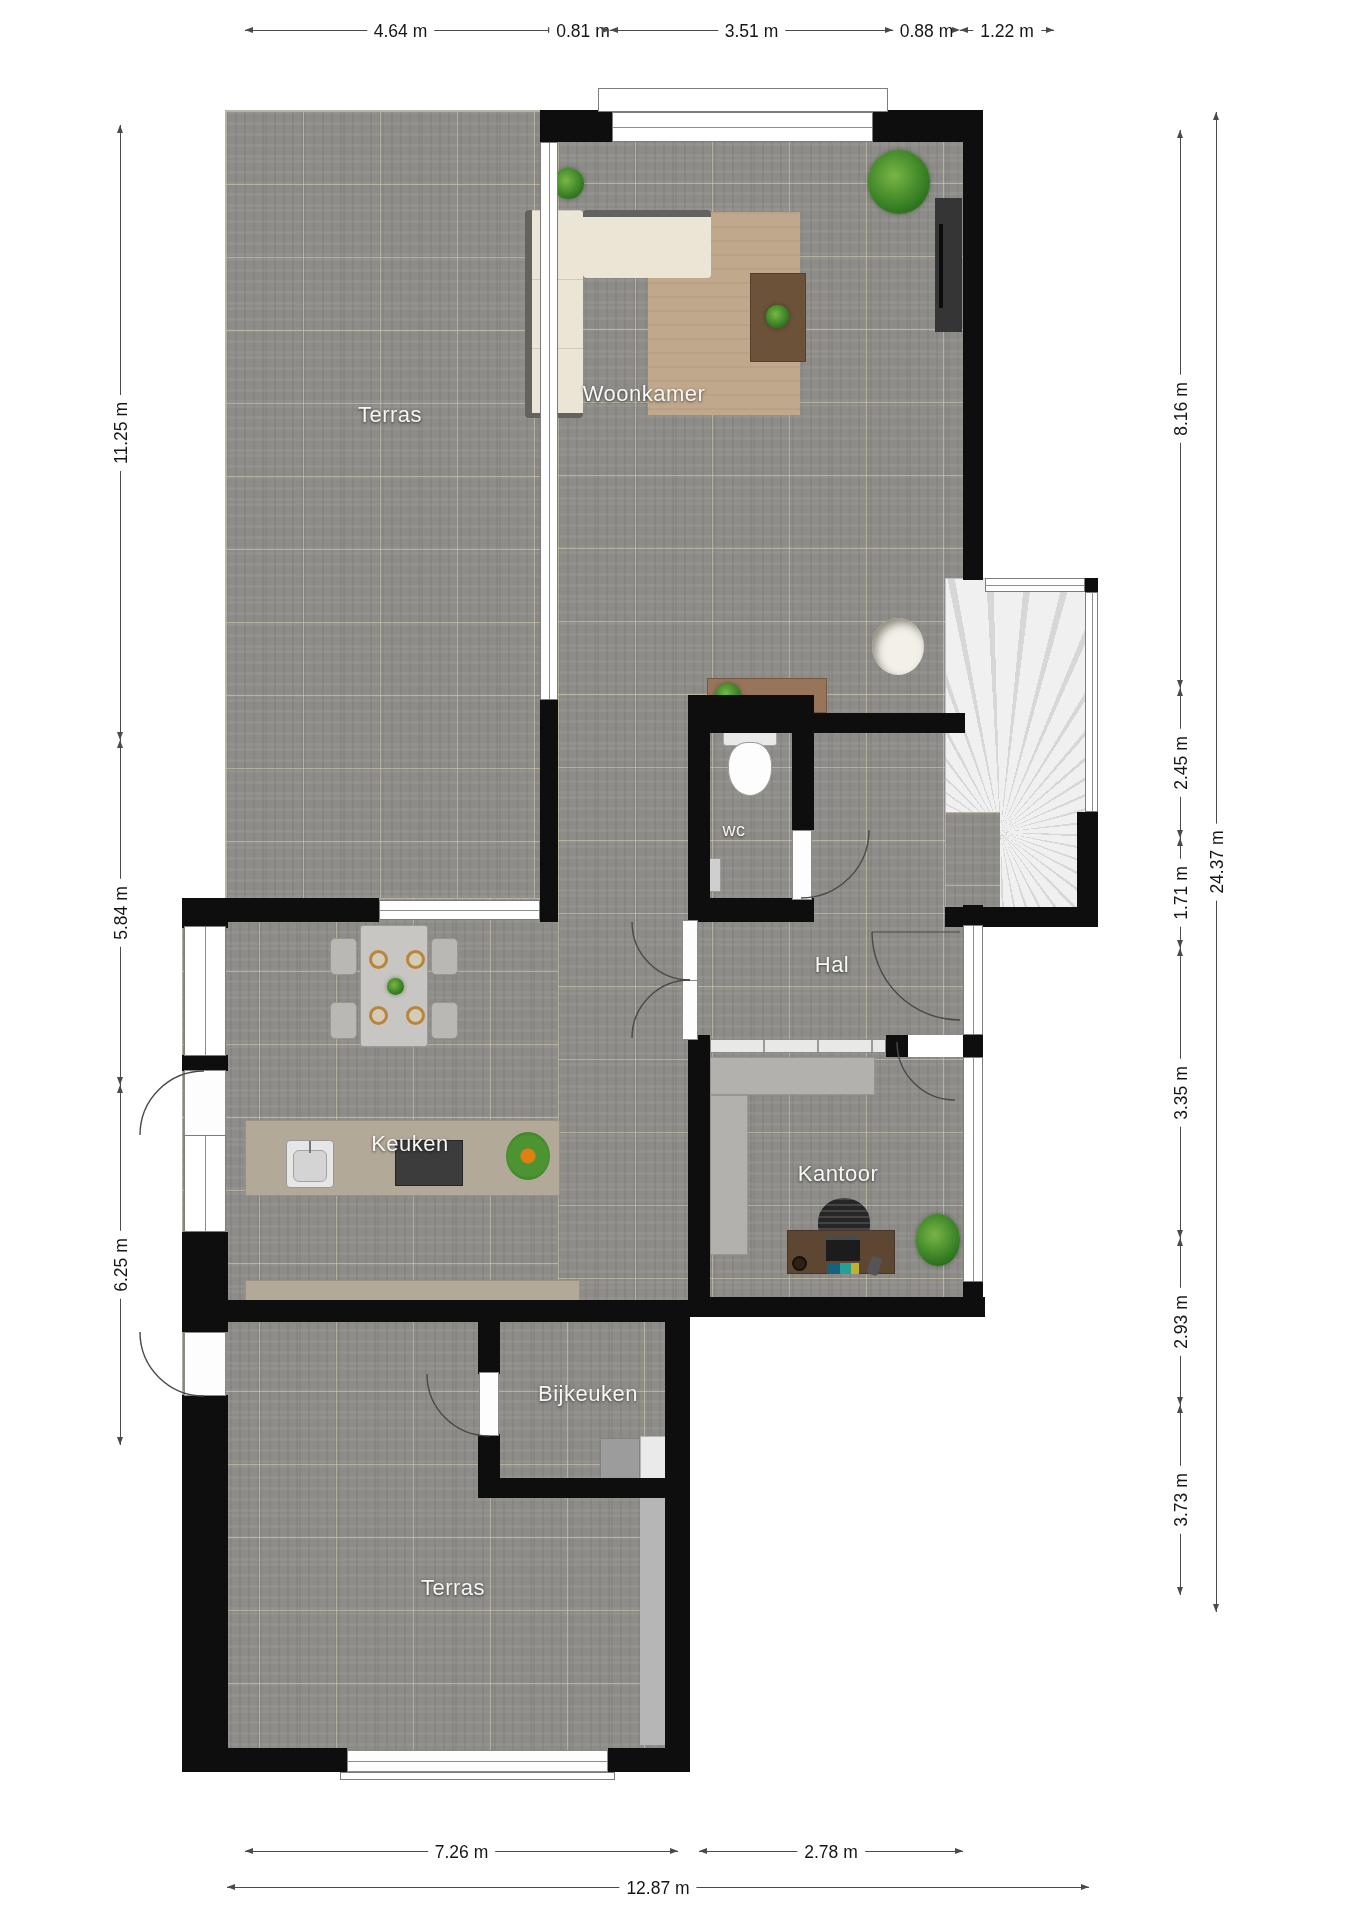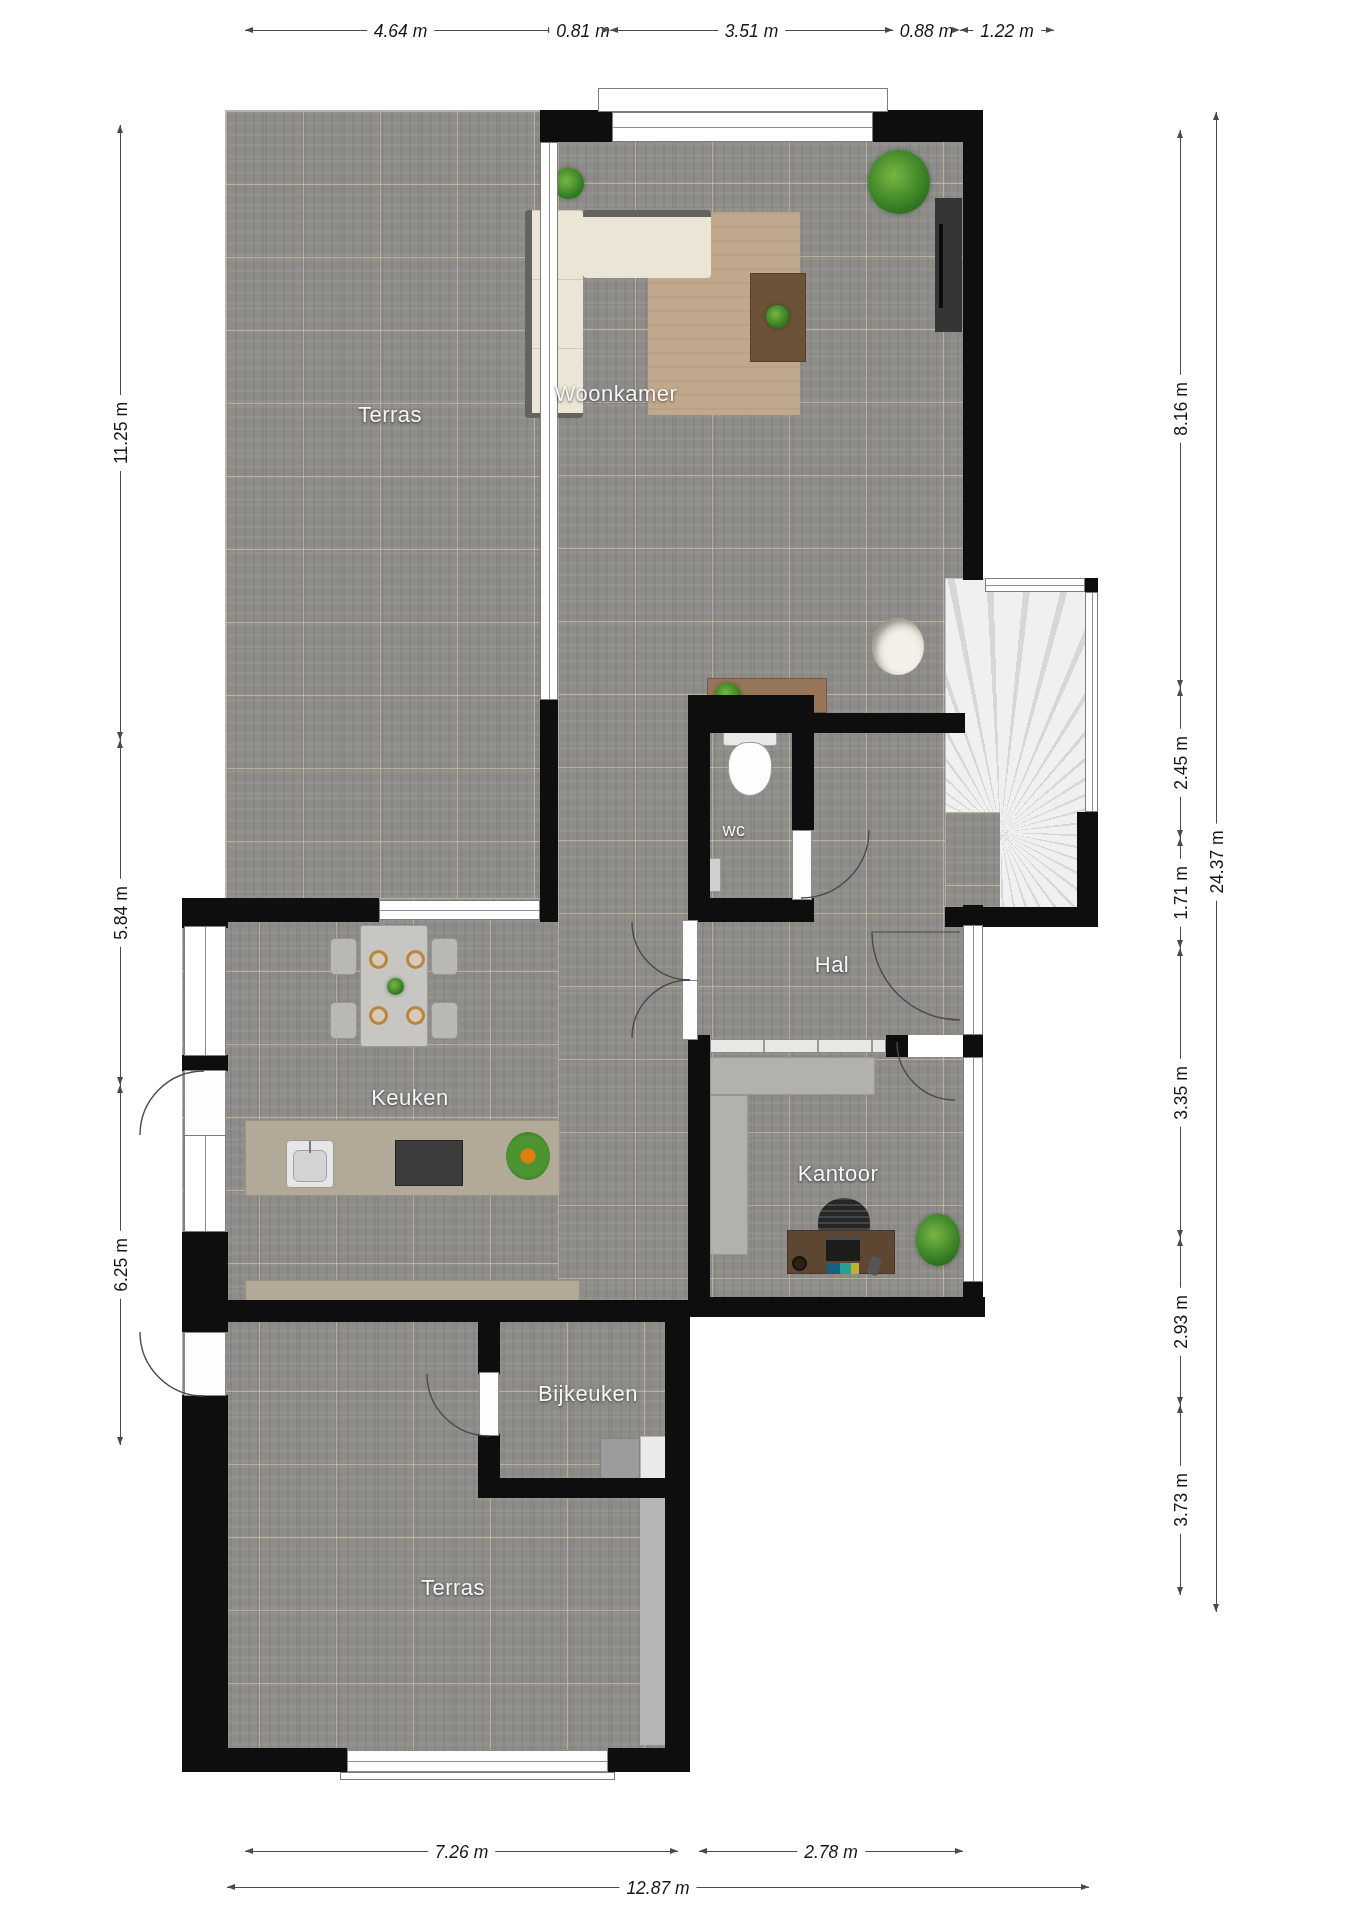--- a/index.html
+++ b/index.html
@@ -18,21 +18,21 @@
   .door{position:absolute;background:#fdfdfd;border:1px solid #8a8a8a;box-sizing:border-box;}
   .glass{position:absolute;background:repeating-linear-gradient(90deg,#e8e8e6 0 52px,#9a9a98 52px 54px);border:1px solid #8a8a8a;box-sizing:border-box;}
   .stairs{position:absolute;background:#ececec;background-image:repeating-conic-gradient(from 195deg at 36% 73%,#f0f0f0 0deg 7deg,#d7d7d7 7deg 8.6deg);border:1px solid #c2c2c2;box-sizing:border-box;}
   .plant{position:absolute;border-radius:50%;background:radial-gradient(circle at 42% 40%,#79b545,#3c8427 55%,#1f5c13 95%);box-shadow:0 0 4px rgba(20,60,10,.5);}
   .plant-flower{position:absolute;border-radius:50%;background:radial-gradient(circle,#e07f12 0 20%,#4c9431 26% 60%,#276218 100%);}
   .room-label{position:absolute;transform:translate(-50%,-50%);color:#f7f7f5;font-size:22px;letter-spacing:.5px;text-shadow:0 1px 3px rgba(0,0,0,.65);white-space:nowrap;}
   .room-label.small{font-size:18px;}
   .dim-h{position:absolute;height:0;border-top:1px solid #4a4a4a;}
   .dim-h::before{content:"";position:absolute;left:0;top:-4px;border-top:3.5px solid transparent;border-bottom:3.5px solid transparent;border-right:8px solid #4a4a4a;}
   .dim-h::after{content:"";position:absolute;right:0;top:-4px;border-top:3.5px solid transparent;border-bottom:3.5px solid transparent;border-left:8px solid #4a4a4a;}
-  .dim-h>span{position:absolute;left:50%;top:0;transform:translate(-50%,-50%);background:#fff;padding:0 7px;font-size:17.5px;color:#161616;white-space:nowrap;font-style:italic;}
+  .dim-h>span{position:absolute;left:50%;top:0;transform:translate(-50%,-50%);background:#fff;padding:0 7px;font-size:17.5px;color:#161616;white-space:nowrap;}
   .dim-v{position:absolute;width:0;border-left:1px solid #4a4a4a;}
   .dim-v::before{content:"";position:absolute;top:0;left:-4px;border-left:3.5px solid transparent;border-right:3.5px solid transparent;border-bottom:8px solid #4a4a4a;}
   .dim-v::after{content:"";position:absolute;bottom:0;left:-4px;border-left:3.5px solid transparent;border-right:3.5px solid transparent;border-top:8px solid #4a4a4a;}
   .dim-v>span{position:absolute;top:50%;left:0;transform:translate(-50%,-50%) rotate(-90deg);background:#fff;padding:0 7px;font-size:17.5px;color:#161616;white-space:nowrap;}
   .furn{position:absolute;box-sizing:border-box;}
 </style>
 </head>
 <body>
 
 <div id="plan">
@@ -151,24 +151,24 @@
     <path d="M632,1038 A58,58 0 0 1 690,980" fill="none" stroke="#4a4a4a" stroke-width="1.4"></path>
     <path d="M427,1374 A62,62 0 0 0 489,1436" fill="none" stroke="#4a4a4a" stroke-width="1.4"></path>
     <path d="M140,1135 A64,64 0 0 1 204,1071" fill="none" stroke="#4a4a4a" stroke-width="1.4"></path>
     <path d="M140,1332 A64,64 0 0 0 204,1396" fill="none" stroke="#4a4a4a" stroke-width="1.4"></path>
     <path d="M872,932 A88,88 0 0 0 960,1020" fill="none" stroke="#4a4a4a" stroke-width="1.4"></path>
     <path d="M872,932 H960" stroke="#4a4a4a" stroke-width="1.2"></path>
     <path d="M897,1042 A58,58 0 0 0 955,1100" fill="none" stroke="#4a4a4a" stroke-width="1.4"></path>
   </svg>
 
   <div class="room-label" style="left:390px;top:415px;">Terras</div>
-  <div class="room-label" style="left:616px;top:394px;">Woonkamer</div>
+  <div class="room-label" style="left:644px;top:394px;">Woonkamer</div>
   <div class="room-label small" style="left:734px;top:830px;">wc</div>
   <div class="room-label" style="left:832px;top:965px;">Hal</div>
-  <div class="room-label" style="left:410px;top:1098px;">Keuken</div>
+  <div class="room-label" style="left:410px;top:1144px;">Keuken</div>
   <div class="room-label" style="left:838px;top:1174px;">Kantoor</div>
   <div class="room-label" style="left:588px;top:1394px;">Bijkeuken</div>
   <div class="room-label" style="left:453px;top:1588px;">Terras</div>
 
   <div class="dim-h" style="left:245px;top:30px;width:311px;">
       <span>4.64 m</span>
     </div>
   <div class="dim-h" style="left:556px;top:30px;width:54px;">
       <span>0.81 m</span>
     </div>

